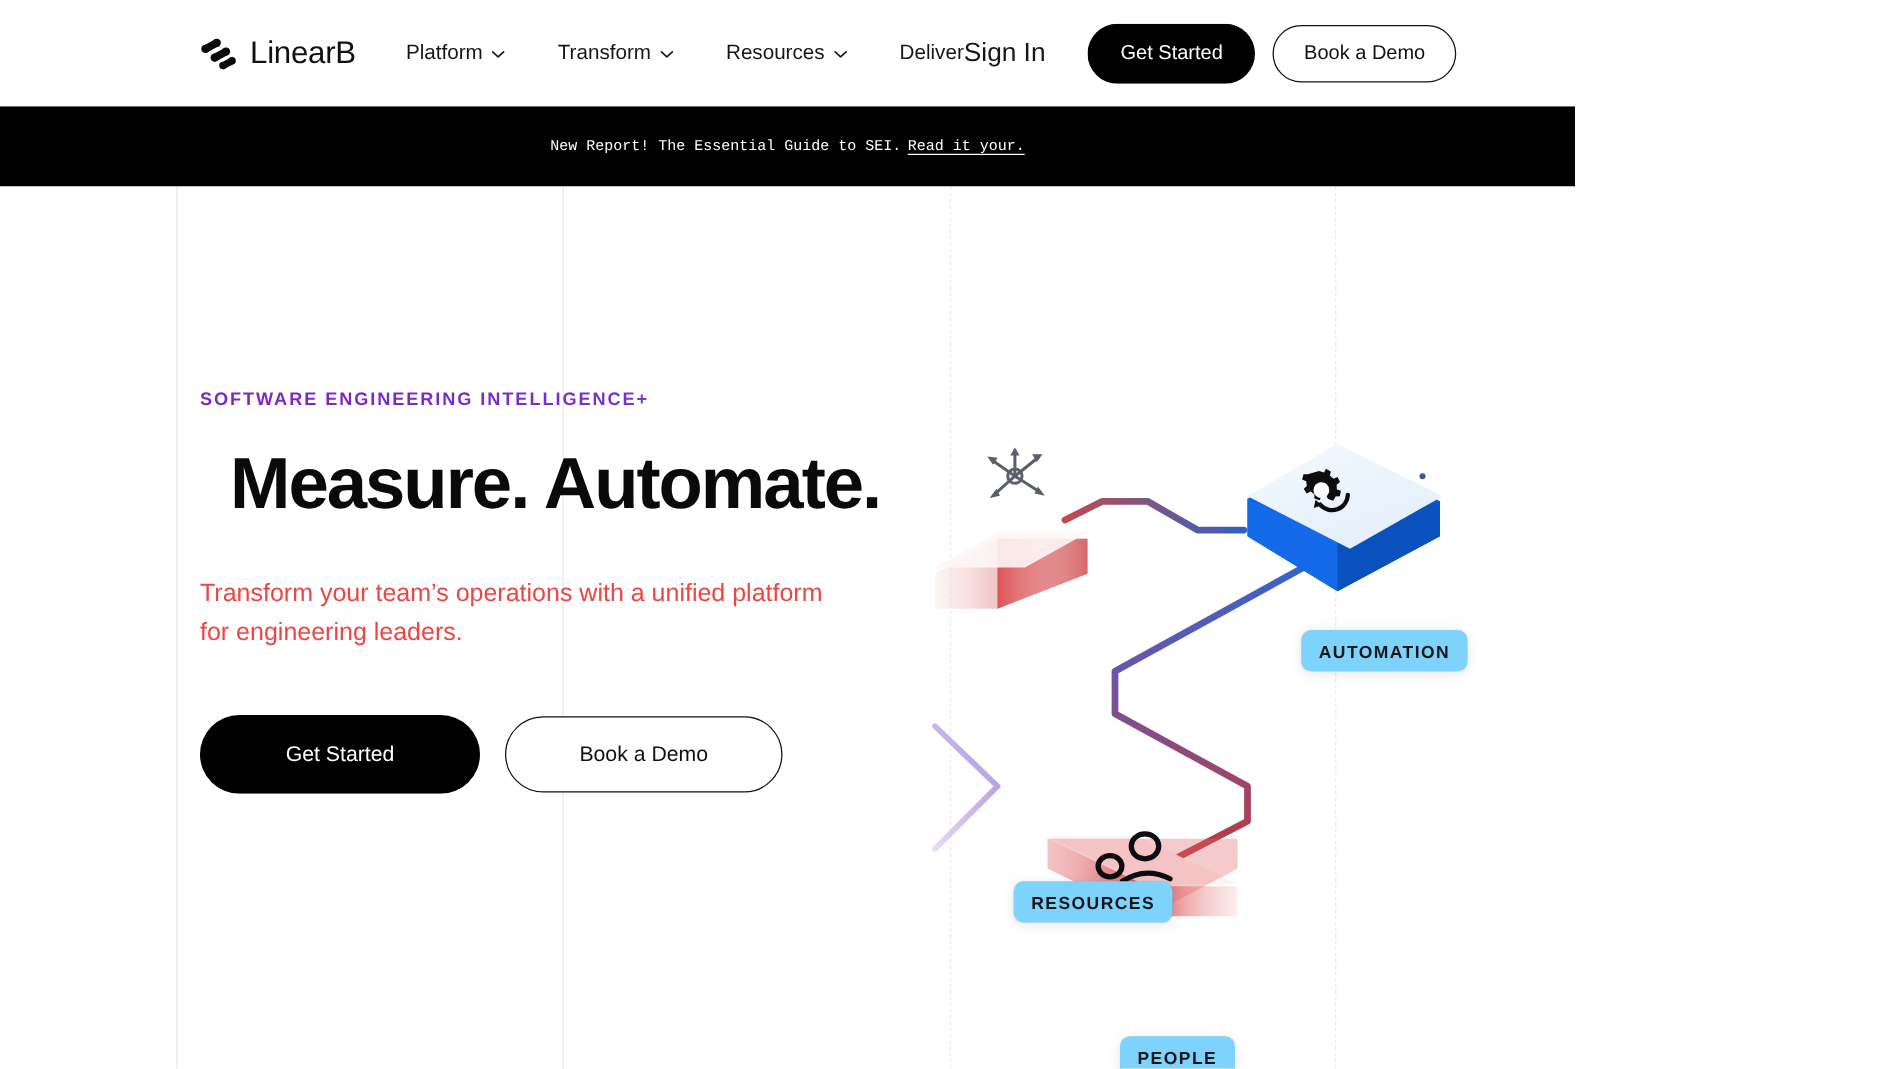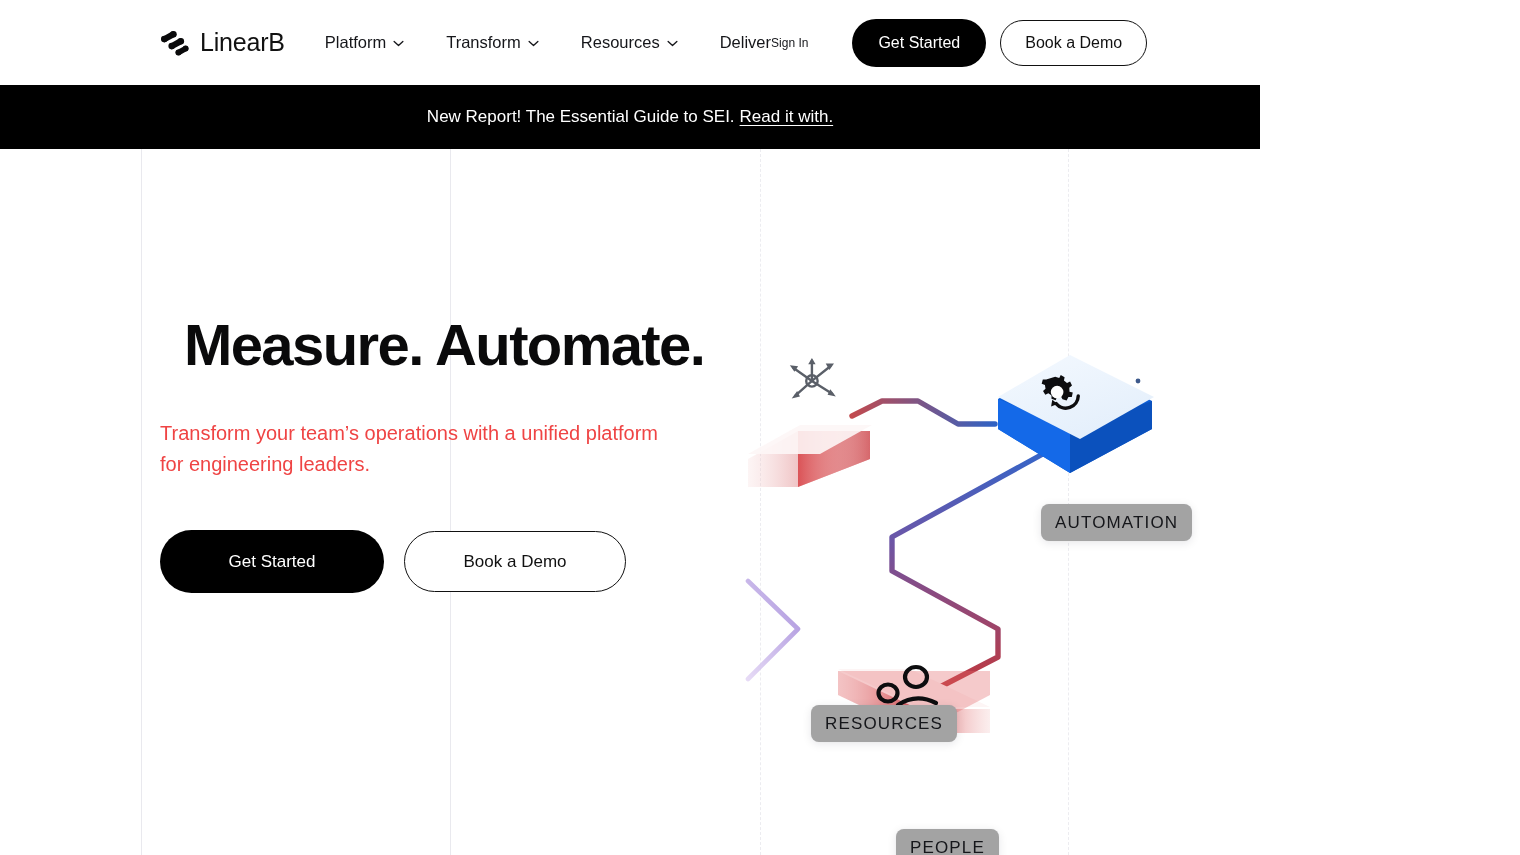--- a/index.html
+++ b/index.html
@@ -50,23 +50,23 @@
     padding: 10px 0;
     margin-right: 42px;
     cursor: pointer;
     white-space: nowrap;
   }
   .nav-item:last-child { margin-right: 0; }
   .chev { width: 11px; height: 7px; display: block; margin-top: 2px; }
 
   .header-right { margin-left: auto; display: flex; align-items: center; }
   .signin {
-    font-size: 12px;
+    font-size: 21px;
     color: #15161a;
-    margin-right: 44px;
+    margin-right: 34px;
     cursor: pointer;
     white-space: nowrap;
   }
   .btn {
     border-radius: 999px;
     font-size: 16px;
     line-height: 1;
     cursor: pointer;
     white-space: nowrap;
     display: inline-flex;
@@ -80,22 +80,23 @@
 
   
   .banner {
     position: relative;
     height: 64px;
     background: #000000;
     color: #ffffff;
     display: flex;
     align-items: center;
     justify-content: center;
-    font-size: 17px;
+    font-size: 12px;
     z-index: 30;
+    font-family: Liberation Mono, monospace;
   }
   .banner-link {
     color: #ffffff;
     text-decoration: underline;
     text-underline-offset: 3px;
     margin-left: 5px;
     font-weight: 500;
     cursor: pointer;
   }
 
@@ -193,25 +194,25 @@
     left: 740px;
     top: 190px;
     width: 480px;
     height: 470px;
     z-index: 3;
   }
   .hero-art svg { display: block; width: 100%; height: 100%; overflow: visible; }
 
   .badge {
     position: absolute;
-    background: #a3a3a3;
+    background: #7dd3fc;
     border-radius: 8px;
     box-shadow: 0 2px 10px rgba(16,20,40,0.10), 0 0 1px rgba(16,20,40,0.10);
-    font-size: 17px;
-    font-weight: 400;
+    font-size: 14px;
+    font-weight: 700;
     letter-spacing: 1.15px;
     color: #15161a;
     padding: 9px 14px 8px;
     white-space: nowrap;
     z-index: 12;
   }
   .badge-automation { left: 1041px; top: 355px; }
   .badge-resources  { left: 811px;  top: 556px; }
   .badge-people     { left: 896px;  top: 680px; }
 </style>
@@ -268,34 +269,35 @@
         <span class="signin">Sign In</span>
         <button class="btn btn-dark">Get Started</button>
         <button class="btn btn-outline">Book a Demo</button>
       </div>
 
     </div>
   </header>
 
   <div class="banner">
     <span>New Report! The Essential Guide to SEI.</span>
-    <span class="banner-link">Read it with.</span>
+    <span class="banner-link">Read it your.</span>
   </div>
 
   <section class="hero">
 
     <div class="grid-lines">
       <div class="gline solid" style="left:141px"></div>
       <div class="gline solid" style="left:450px"></div>
       <div class="gline dashed" style="left:760px"></div>
       <div class="gline dashed" style="left:1068px"></div>
       <div class="gline solid" style="left:1378px"></div>
     </div>
 
     <div class="hero-content">
+      <div class="eyebrow">SOFTWARE ENGINEERING INTELLIGENCE+</div>
       <h1 class="headline">
         <span class="headline-line">Measure. Automate.</span>
       </h1>
       <p class="subhead">Transform your team’s operations with a unified platform for engineering leaders.</p>
       <div class="hero-ctas">
         <button class="btn-hero btn-hero-dark">Get Started</button>
         <button class="btn-hero btn-hero-outline">Book a Demo</button>
       </div>
     </div>
 

